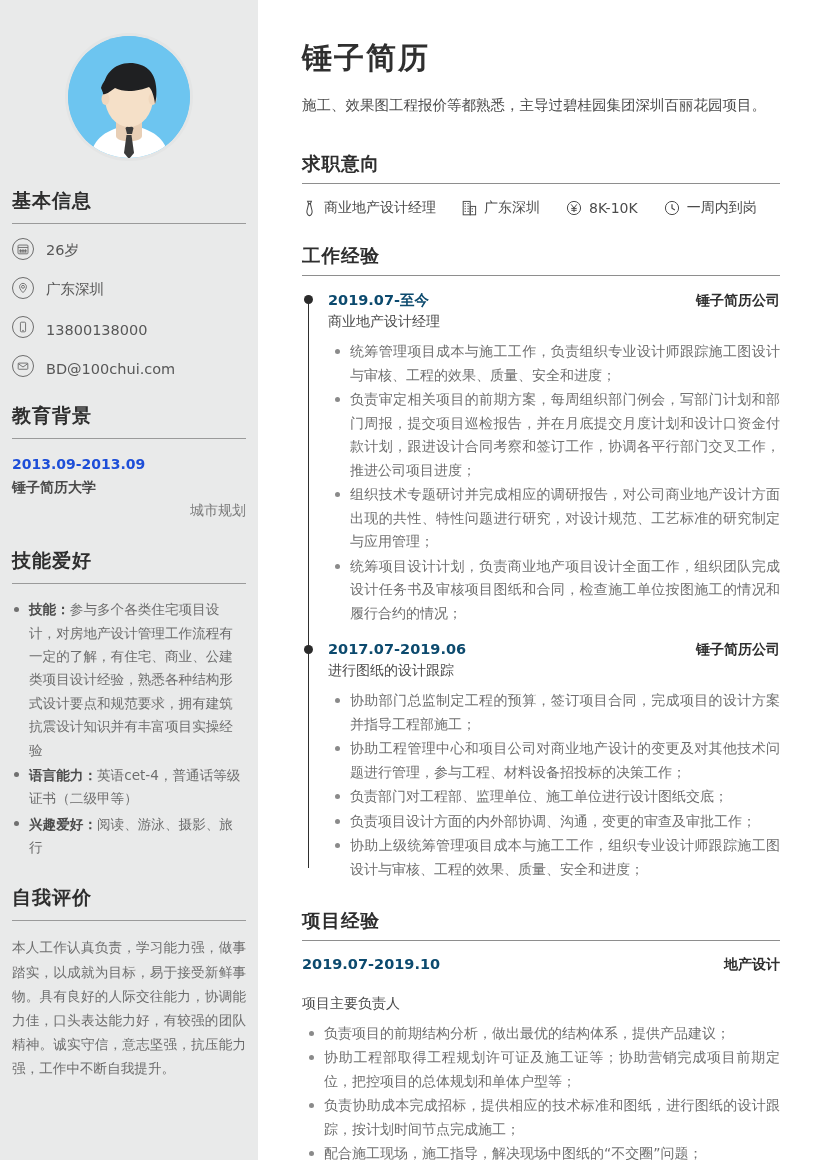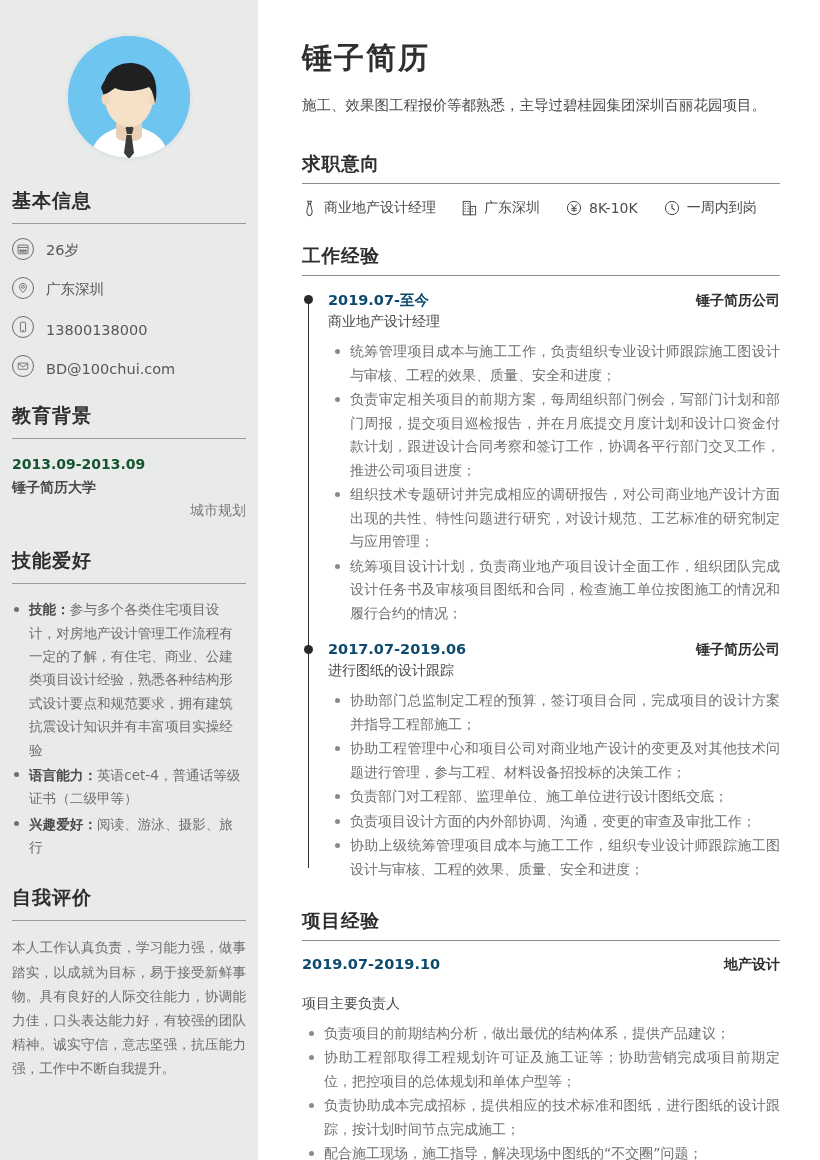--- a/index.html
+++ b/index.html
@@ -31,21 +31,21 @@
 
   .info-row { display:flex; align-items:flex-end; margin-bottom:17px; }
   .ico-circle {
     width:22px; height:22px; min-width:22px; border-radius:50%;
     border:1.3px solid #6d6d6d; display:flex; align-items:center; justify-content:center;
     margin-right:12px;
   }
   .ico-circle svg { display:block; }
   .info-text { font-size:14.5px; color:#575757; }
 
-  .edu-date { font-size:14px; font-weight:bold; color:#14532d; line-height:1.65; }
+  .edu-date { font-size:14px; font-weight:bold; color:#1d4ed8; line-height:1.65; }
   .edu-school { font-size:14px; font-weight:bold; color:#4a4a4a; line-height:1.65; }
   .edu-major { font-size:14px; color:#7b7b7b; line-height:1.65;text-align:right; }
 
   ul.side-list { list-style:none; }
   ul.side-list > li {
     position:relative; padding-left:17px; font-size:13.6px; line-height:1.72;
     color:#6d6d6d; margin-bottom:2px;
   }
   ul.side-list > li::before {
     content:""; position:absolute; left:2px; top:8.5px;

